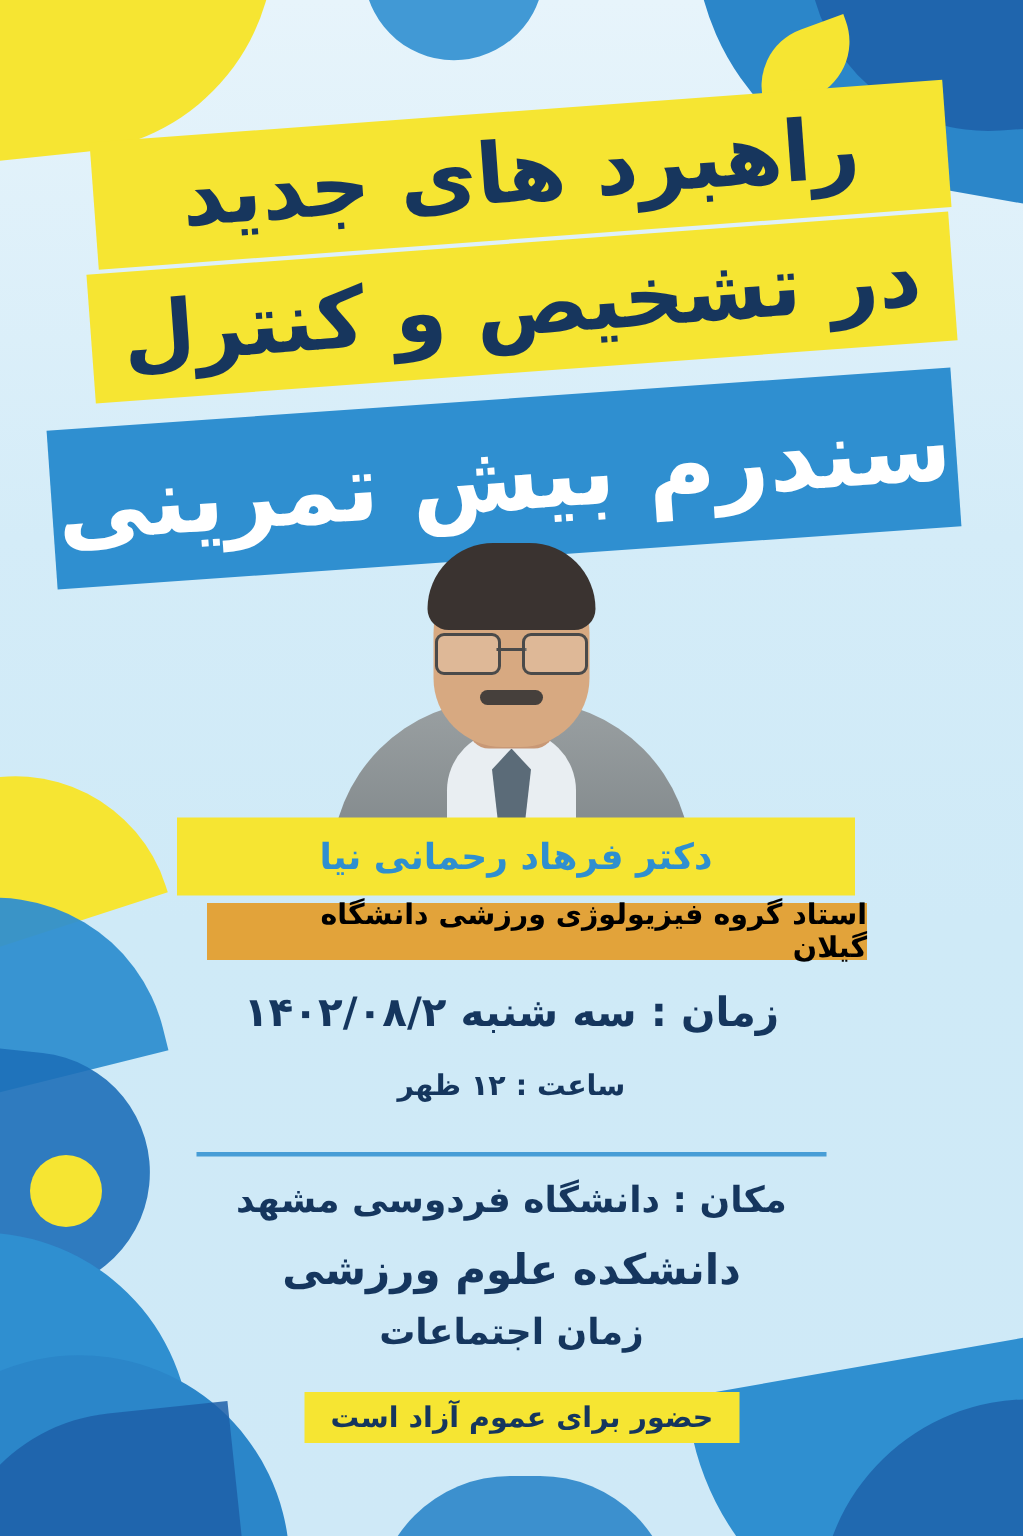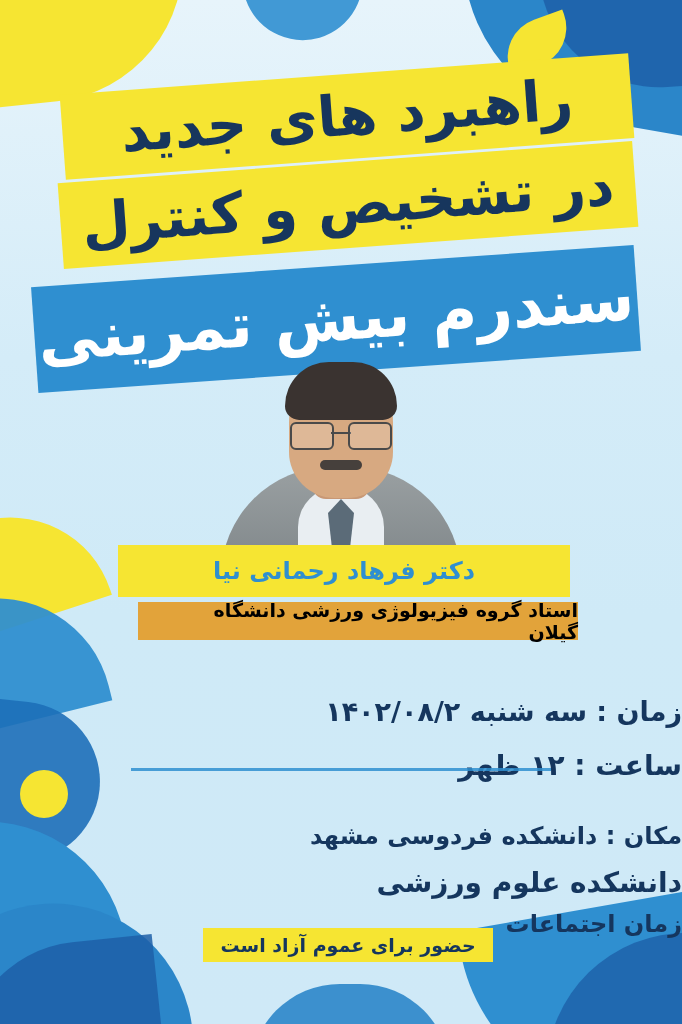--- a/index.html
+++ b/index.html
@@ -200,25 +200,25 @@
   }
   .role-banner{
     position:absolute;top:602px;left:138px;width:412px;height:38px;
     background:#e2a33a;
     display:flex;align-items:center;justify-content:center;
     color:#000000;font-size:19px;font-weight:bold;padding-left:28px;
   }
 
   
   .info{
-    position:absolute;left:0;right:0;
-    color:#15365e;font-weight:bold;margin-top:36px;
+    position:absolute;left:0;right:0;text-align:center;
+    color:#15365e;font-weight:bold;
   }
   .line-date{top:660px;font-size:27px;}
-  .line-time{top:713px;font-size:28px;}
+  .line-time{top:713px;font-size:19px;}
   .divider{
     position:absolute;top:768px;left:50%;transform:translateX(-50%);
     width:420px;height:3px;background:#2f8fd0;opacity:.85;
   }
   .line-place1{top:786px;font-size:24px;}
   .line-place2{top:830px;font-size:28px;}
   .line-place3{top:874px;font-size:24px;}
 
   .free-banner{
     position:absolute;top:928px;left:203px;width:290px;height:34px;
@@ -271,19 +271,19 @@
   </div>
 
   <div class="name-banner">دکتر فرهاد رحمانی نیا</div>
   <div class="role-banner">استاد گروه فیزیولوژی ورزشی دانشگاه گیلان</div>
 
   <div class="info line-date">زمان : سه شنبه ۱۴۰۲/۰۸/۲</div>
   <div class="info line-time">ساعت : ۱۲ ظهر</div>
 
   <div class="divider"></div>
 
-  <div class="info line-place1">مکان : دانشکده فردوسی مشهد</div>
+  <div class="info line-place1">مکان : دانشگاه فردوسی مشهد</div>
   <div class="info line-place2">دانشکده علوم ورزشی</div>
   <div class="info line-place3">زمان اجتماعات</div>
 
   <div class="free-banner">حضور برای عموم آزاد است</div>
 
 </div>
 
 </body></html>

